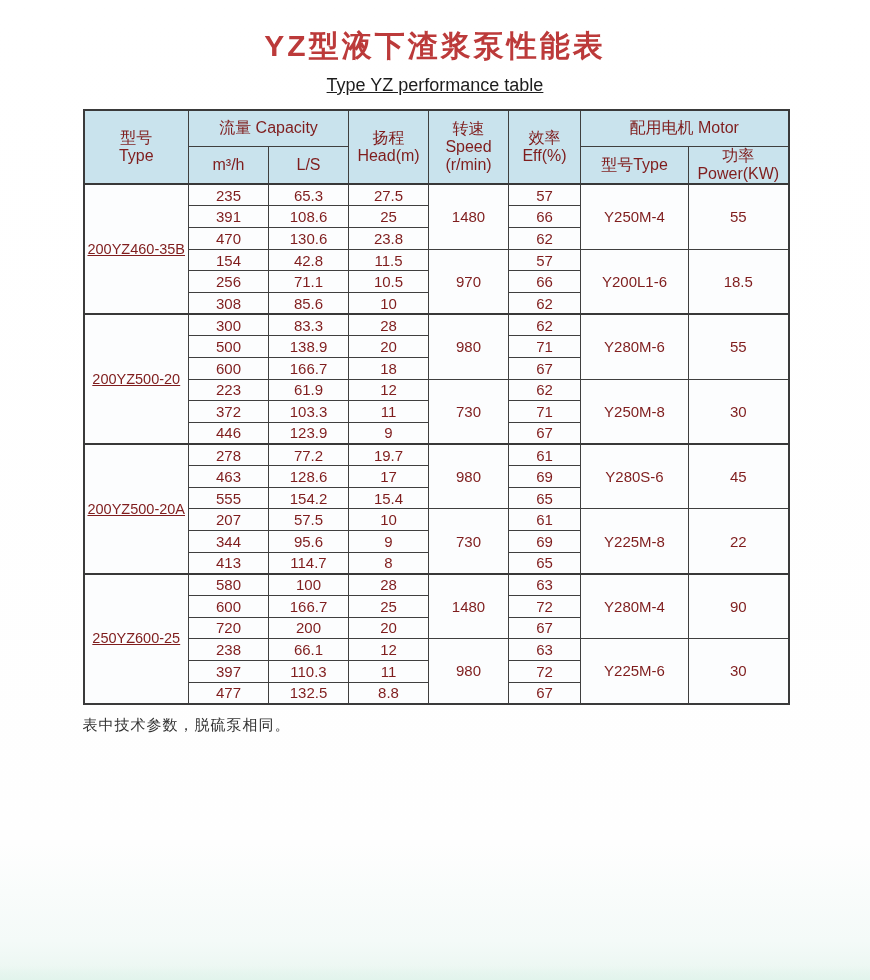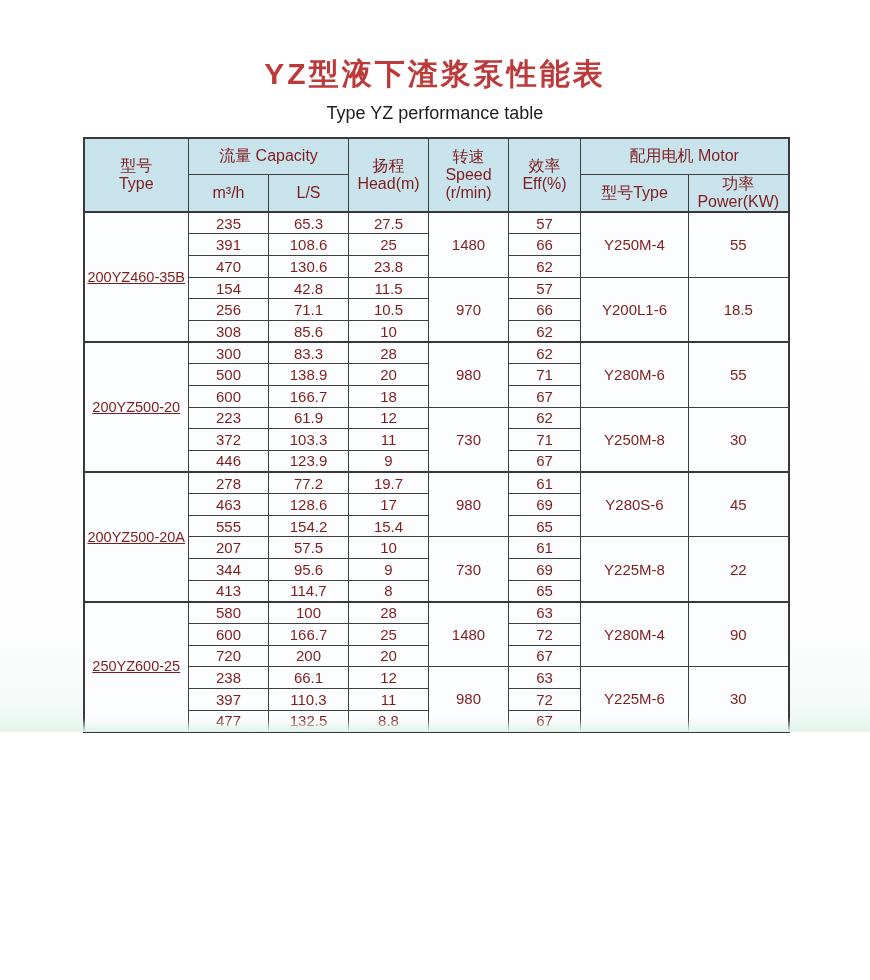--- a/index.html
+++ b/index.html
@@ -4,38 +4,38 @@
 <style>
   * { margin: 0; padding: 0; box-sizing: border-box; }
   html, body {
     width: 870px; height: 980px;
     background: #ffffff;
     font-family: "Liberation Sans", "DejaVu Sans", sans-serif;
     overflow: hidden;
     position: relative;
   }
   .page {
-    width: 870px; height: 704px;
+    width: 870px; height: 980px;
     background: linear-gradient(180deg, #ffffff 0%, #fefefe 86%, #f4faf8 96%, #e9f6f0 100%);
     position: relative;
-    margin-top: 28px;
   }
   .title {
     padding-top: 26px;
     text-align: center;
     color: #bc3a3a;
     font-size: 30px;
     font-weight: bold;
     letter-spacing: 3px;
   }
   .subtitle {
     margin-top: 8px;
     text-align: center;
     color: #1d1d1d;
     font-size: 18px;
+    text-decoration: underline;
   }
   .table-wrap {
     width: 705px;
     margin: 13px auto 0 auto;
   }
   table {
     width: 705px;
     border-collapse: collapse;
     table-layout: fixed;
     color: #7f1d1d;
@@ -302,16 +302,17 @@
             <td>72</td>
           </tr>
           <tr>
             <td>477</td>
             <td>132.5</td>
             <td>8.8</td>
             <td>67</td>
           </tr>
         </tbody>
       </table>
+    <div class="footnote">表中技术参数，脱硫泵相同。</div>
   </div>
 
   <div class="bottom-tint"></div>
 </div>
 
 </body></html>

